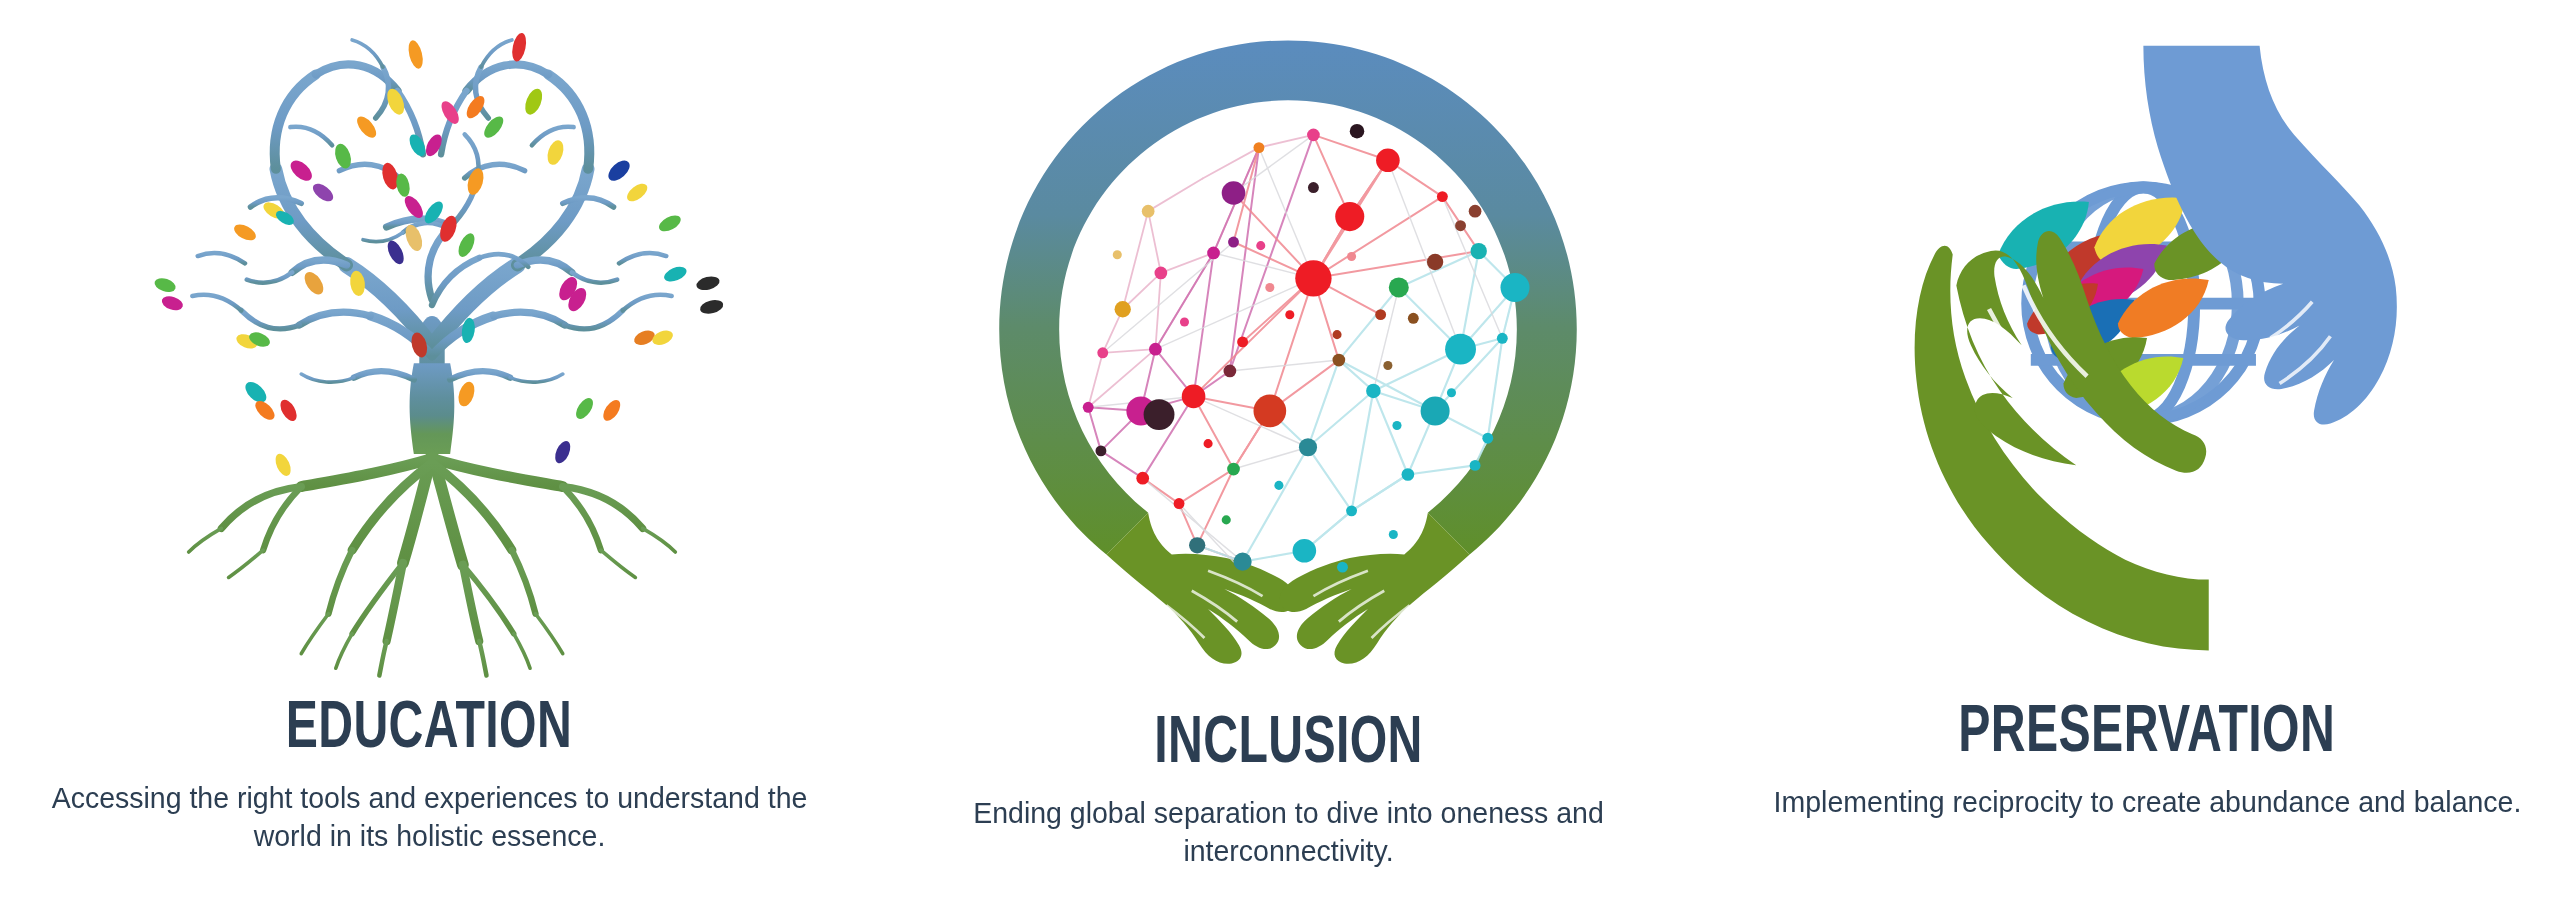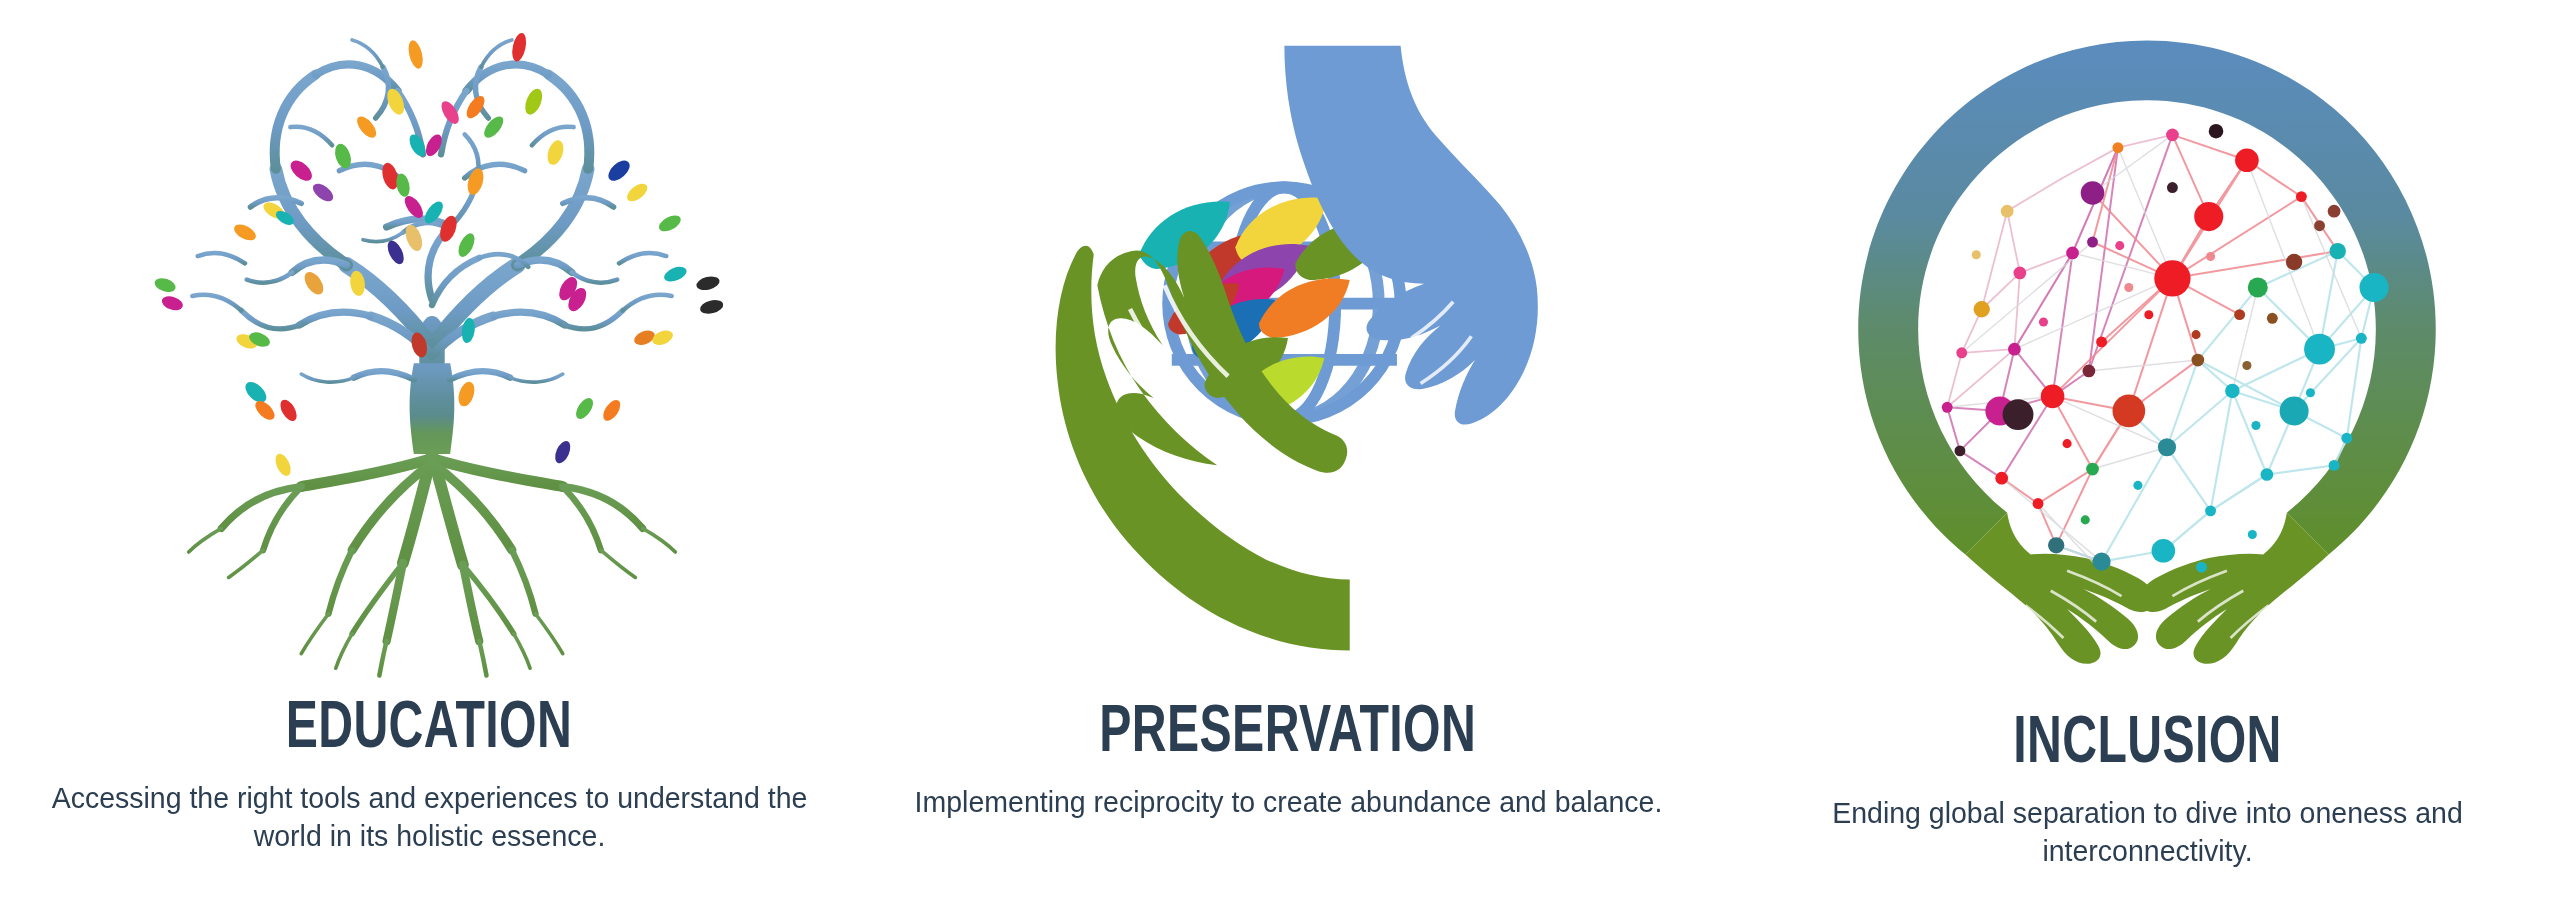--- a/index.html
+++ b/index.html
@@ -248,114 +248,20 @@
           <ellipse cx="192" cy="452" rx="7" ry="13" fill="#e02f2f" transform="rotate(-30 192 452)"></ellipse>
           <ellipse cx="518" cy="450" rx="7" ry="13" fill="#57b947" transform="rotate(34 518 450)"></ellipse>
           <ellipse cx="548" cy="452" rx="7" ry="13" fill="#f47b20" transform="rotate(34 548 452)"></ellipse>
           <ellipse cx="186" cy="512" rx="7" ry="13" fill="#f2d53c" transform="rotate(-24 186 512)"></ellipse>
           <ellipse cx="494" cy="498" rx="7" ry="13" fill="#3b2f8f" transform="rotate(24 494 498)"></ellipse>
         </g>
       </svg>
     </div>
     <div class="heading">EDUCATION</div>
     <div class="caption">Accessing the right tools and experiences to understand the world in its holistic essence.</div>
-  </div>
-
-  <div class="column col-3">
-    <div class="art">
-      <svg width="636" height="690" viewBox="0 0 700 760">
-
-        <g stroke="#6e9bd4" fill="none" stroke-width="13">
-          <circle cx="346" cy="330" r="128"></circle>
-          <ellipse cx="346" cy="330" rx="56" ry="128"></ellipse>
-          <ellipse cx="346" cy="330" rx="104" ry="128" opacity="0.95"></ellipse>
-          <line x1="222" y1="268" x2="470" y2="268"></line>
-          <line x1="218" y1="330" x2="474" y2="330"></line>
-          <line x1="222" y1="392" x2="470" y2="392"></line>
-        </g>
-
-        <g>
-          <path d="M186 276 C200 238 240 214 286 218 C282 258 248 288 206 292 C198 292 190 286 186 276 Z" fill="#18b2b2"></path>
-          <path d="M238 316 C246 276 286 248 332 252 C330 292 296 322 254 328 C246 328 240 324 238 316 Z" fill="#c0392b"></path>
-          <path d="M292 268 C306 230 348 208 392 214 C388 254 352 282 310 286 C300 286 294 278 292 268 Z" fill="#f2d53c"></path>
-          <path d="M272 314 C288 278 330 258 372 266 C364 304 328 330 288 332 C278 330 272 324 272 314 Z" fill="#8e44ad"></path>
-          <path d="M250 338 C266 304 306 284 346 292 C338 328 302 352 264 354 C256 352 250 346 250 338 Z" fill="#d6197d"></path>
-          <path d="M358 286 C376 250 420 232 462 242 C452 280 414 304 374 304 C364 302 358 296 358 286 Z" fill="#6a9326"></path>
-          <path d="M244 376 C258 342 296 320 336 326 C330 364 296 388 258 392 C248 390 244 384 244 376 Z" fill="#1a6fb5"></path>
-          <path d="M318 352 C334 316 376 296 418 304 C410 342 374 366 334 368 C324 366 318 360 318 352 Z" fill="#f07c24"></path>
-          <path d="M258 418 C272 384 310 362 350 368 C344 406 310 430 272 434 C262 432 258 426 258 418 Z" fill="#6a9326"></path>
-          <path d="M294 436 C310 402 350 382 390 390 C382 428 346 452 306 454 C296 452 294 446 294 436 Z" fill="#bada2e"></path>
-          <path d="M218 352 C230 322 262 304 296 308 C292 340 262 362 230 364 C222 362 218 358 218 352 Z" fill="#c0392b"></path>
-        </g>
-
-        <g fill="#6e9bd4">
-          <path d="M346 46
-                   L 474 46
-                   C 478 86 490 118 512 144
-                   C 540 176 566 200 584 222
-                   C 606 250 620 280 624 312
-                   C 628 348 622 382 606 412
-                   C 592 438 572 456 552 462
-                   C 540 466 532 460 534 448
-                   C 538 426 546 408 556 392
-                   C 540 408 520 420 498 424
-                   C 484 426 476 418 480 406
-                   C 486 386 500 368 518 354
-                   C 496 366 474 372 452 370
-                   C 438 368 432 358 440 348
-                   C 454 330 476 316 500 308
-                   C 472 308 448 300 430 284
-                   C 402 260 380 216 362 158
-                   C 352 124 346 86 346 46 Z"></path>
-          <path d="M486 368 C504 356 520 342 532 328" stroke="#ffffff" stroke-width="4" fill="none" opacity="0.8"></path>
-          <path d="M496 418 C518 404 538 386 552 366" stroke="#ffffff" stroke-width="4" fill="none" opacity="0.8"></path>
-        </g>
-
-        <g fill="#6a9326">
-          <path d="M136 276
-                   C 130 322 134 368 150 412
-                   C 168 462 196 504 230 540
-                   C 262 572 294 596 326 612
-                   C 356 626 388 634 418 634
-                   L 418 712
-                   C 374 712 328 702 284 680
-                   C 236 656 194 620 160 576
-                   C 124 528 102 472 96 414
-                   C 90 360 98 310 116 276
-                   C 122 264 132 262 136 276 Z"></path>
-          <path d="M140 310
-                   C 148 352 164 392 188 426
-                   C 212 460 242 488 272 508
-                   C 240 504 210 494 184 476
-                   C 164 462 156 450 162 438
-                   C 168 426 184 426 202 434
-                   C 182 418 166 398 156 376
-                   C 148 358 152 346 166 346
-                   C 180 346 196 358 212 376
-                   C 196 352 186 326 182 300
-                   C 180 282 188 274 200 280
-                   C 214 286 226 302 236 324
-                   C 228 300 226 280 230 262
-                   C 234 248 246 246 254 258
-                   C 266 276 276 300 284 326
-                   C 296 362 312 394 332 420
-                   C 352 446 376 464 400 474
-                   C 412 478 418 488 414 500
-                   C 410 514 398 520 382 514
-                   C 350 502 320 480 294 450
-                   C 262 414 238 370 222 322
-                   C 210 284 196 268 178 272
-                   C 158 276 144 290 140 310 Z"></path>
-          <path d="M176 336 C192 368 214 398 240 422" stroke="#ffffff" stroke-width="5" fill="none" opacity="0.85"></path>
-          <path d="M214 310 C230 348 254 382 284 410" stroke="#ffffff" stroke-width="5" fill="none" opacity="0.85"></path>
-        </g>
-      </svg>
-    </div>
-    <div class="heading">PRESERVATION</div>
-    <div class="caption">Implementing reciprocity to create abundance and balance.</div>
   </div>
 
   <div class="column col-2">
     <div class="art">
       <svg width="636" height="672" viewBox="0 0 700 740">
         <defs>
           <linearGradient id="ringGrad" x1="0" y1="0" x2="0" y2="1">
             <stop offset="0%" stop-color="#5b8cbe"></stop>
             <stop offset="34%" stop-color="#5a8aa0"></stop>
             <stop offset="56%" stop-color="#5d8b6a"></stop>
@@ -601,14 +507,108 @@
             <circle cx="410" cy="608" r="6" fill="#1ab5c4"></circle>
             <circle cx="466" cy="572" r="5" fill="#1ab5c4"></circle>
           </g>
         </g>
       </svg>
     </div>
     <div class="heading">INCLUSION</div>
     <div class="caption">Ending global separation to dive into oneness and interconnectivity.</div>
   </div>
 
+  <div class="column col-3">
+    <div class="art">
+      <svg width="636" height="690" viewBox="0 0 700 760">
+
+        <g stroke="#6e9bd4" fill="none" stroke-width="13">
+          <circle cx="346" cy="330" r="128"></circle>
+          <ellipse cx="346" cy="330" rx="56" ry="128"></ellipse>
+          <ellipse cx="346" cy="330" rx="104" ry="128" opacity="0.95"></ellipse>
+          <line x1="222" y1="268" x2="470" y2="268"></line>
+          <line x1="218" y1="330" x2="474" y2="330"></line>
+          <line x1="222" y1="392" x2="470" y2="392"></line>
+        </g>
+
+        <g>
+          <path d="M186 276 C200 238 240 214 286 218 C282 258 248 288 206 292 C198 292 190 286 186 276 Z" fill="#18b2b2"></path>
+          <path d="M238 316 C246 276 286 248 332 252 C330 292 296 322 254 328 C246 328 240 324 238 316 Z" fill="#c0392b"></path>
+          <path d="M292 268 C306 230 348 208 392 214 C388 254 352 282 310 286 C300 286 294 278 292 268 Z" fill="#f2d53c"></path>
+          <path d="M272 314 C288 278 330 258 372 266 C364 304 328 330 288 332 C278 330 272 324 272 314 Z" fill="#8e44ad"></path>
+          <path d="M250 338 C266 304 306 284 346 292 C338 328 302 352 264 354 C256 352 250 346 250 338 Z" fill="#d6197d"></path>
+          <path d="M358 286 C376 250 420 232 462 242 C452 280 414 304 374 304 C364 302 358 296 358 286 Z" fill="#6a9326"></path>
+          <path d="M244 376 C258 342 296 320 336 326 C330 364 296 388 258 392 C248 390 244 384 244 376 Z" fill="#1a6fb5"></path>
+          <path d="M318 352 C334 316 376 296 418 304 C410 342 374 366 334 368 C324 366 318 360 318 352 Z" fill="#f07c24"></path>
+          <path d="M258 418 C272 384 310 362 350 368 C344 406 310 430 272 434 C262 432 258 426 258 418 Z" fill="#6a9326"></path>
+          <path d="M294 436 C310 402 350 382 390 390 C382 428 346 452 306 454 C296 452 294 446 294 436 Z" fill="#bada2e"></path>
+          <path d="M218 352 C230 322 262 304 296 308 C292 340 262 362 230 364 C222 362 218 358 218 352 Z" fill="#c0392b"></path>
+        </g>
+
+        <g fill="#6e9bd4">
+          <path d="M346 46
+                   L 474 46
+                   C 478 86 490 118 512 144
+                   C 540 176 566 200 584 222
+                   C 606 250 620 280 624 312
+                   C 628 348 622 382 606 412
+                   C 592 438 572 456 552 462
+                   C 540 466 532 460 534 448
+                   C 538 426 546 408 556 392
+                   C 540 408 520 420 498 424
+                   C 484 426 476 418 480 406
+                   C 486 386 500 368 518 354
+                   C 496 366 474 372 452 370
+                   C 438 368 432 358 440 348
+                   C 454 330 476 316 500 308
+                   C 472 308 448 300 430 284
+                   C 402 260 380 216 362 158
+                   C 352 124 346 86 346 46 Z"></path>
+          <path d="M486 368 C504 356 520 342 532 328" stroke="#ffffff" stroke-width="4" fill="none" opacity="0.8"></path>
+          <path d="M496 418 C518 404 538 386 552 366" stroke="#ffffff" stroke-width="4" fill="none" opacity="0.8"></path>
+        </g>
+
+        <g fill="#6a9326">
+          <path d="M136 276
+                   C 130 322 134 368 150 412
+                   C 168 462 196 504 230 540
+                   C 262 572 294 596 326 612
+                   C 356 626 388 634 418 634
+                   L 418 712
+                   C 374 712 328 702 284 680
+                   C 236 656 194 620 160 576
+                   C 124 528 102 472 96 414
+                   C 90 360 98 310 116 276
+                   C 122 264 132 262 136 276 Z"></path>
+          <path d="M140 310
+                   C 148 352 164 392 188 426
+                   C 212 460 242 488 272 508
+                   C 240 504 210 494 184 476
+                   C 164 462 156 450 162 438
+                   C 168 426 184 426 202 434
+                   C 182 418 166 398 156 376
+                   C 148 358 152 346 166 346
+                   C 180 346 196 358 212 376
+                   C 196 352 186 326 182 300
+                   C 180 282 188 274 200 280
+                   C 214 286 226 302 236 324
+                   C 228 300 226 280 230 262
+                   C 234 248 246 246 254 258
+                   C 266 276 276 300 284 326
+                   C 296 362 312 394 332 420
+                   C 352 446 376 464 400 474
+                   C 412 478 418 488 414 500
+                   C 410 514 398 520 382 514
+                   C 350 502 320 480 294 450
+                   C 262 414 238 370 222 322
+                   C 210 284 196 268 178 272
+                   C 158 276 144 290 140 310 Z"></path>
+          <path d="M176 336 C192 368 214 398 240 422" stroke="#ffffff" stroke-width="5" fill="none" opacity="0.85"></path>
+          <path d="M214 310 C230 348 254 382 284 410" stroke="#ffffff" stroke-width="5" fill="none" opacity="0.85"></path>
+        </g>
+      </svg>
+    </div>
+    <div class="heading">PRESERVATION</div>
+    <div class="caption">Implementing reciprocity to create abundance and balance.</div>
+  </div>
+
 </div>
 
 
 </body></html>

